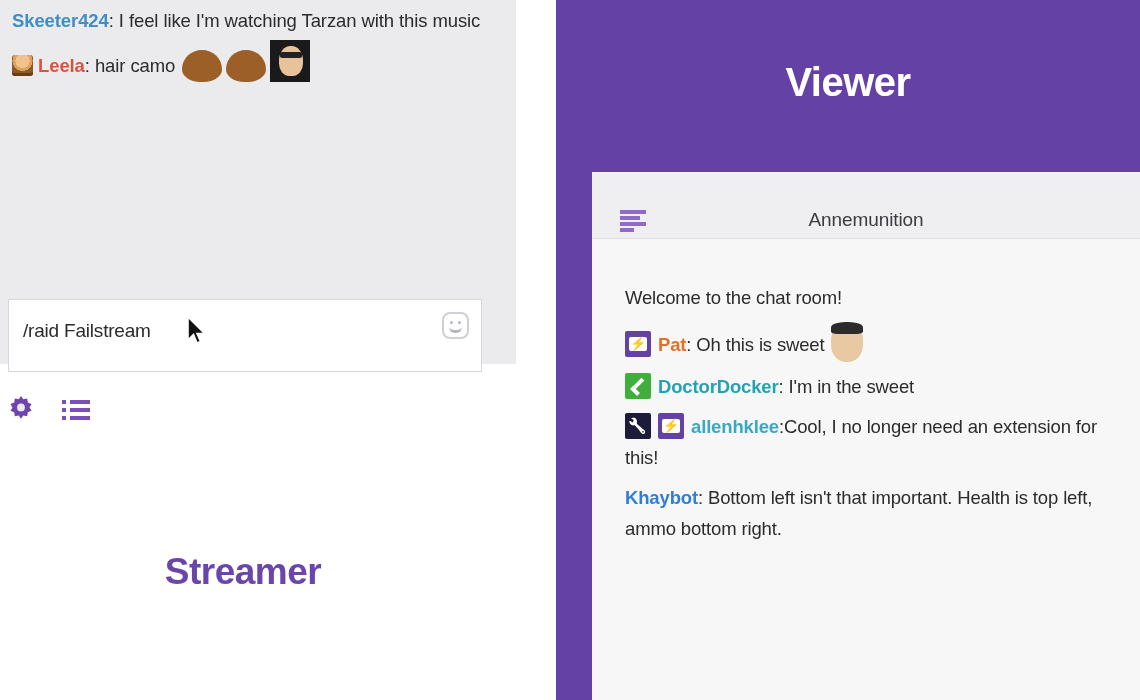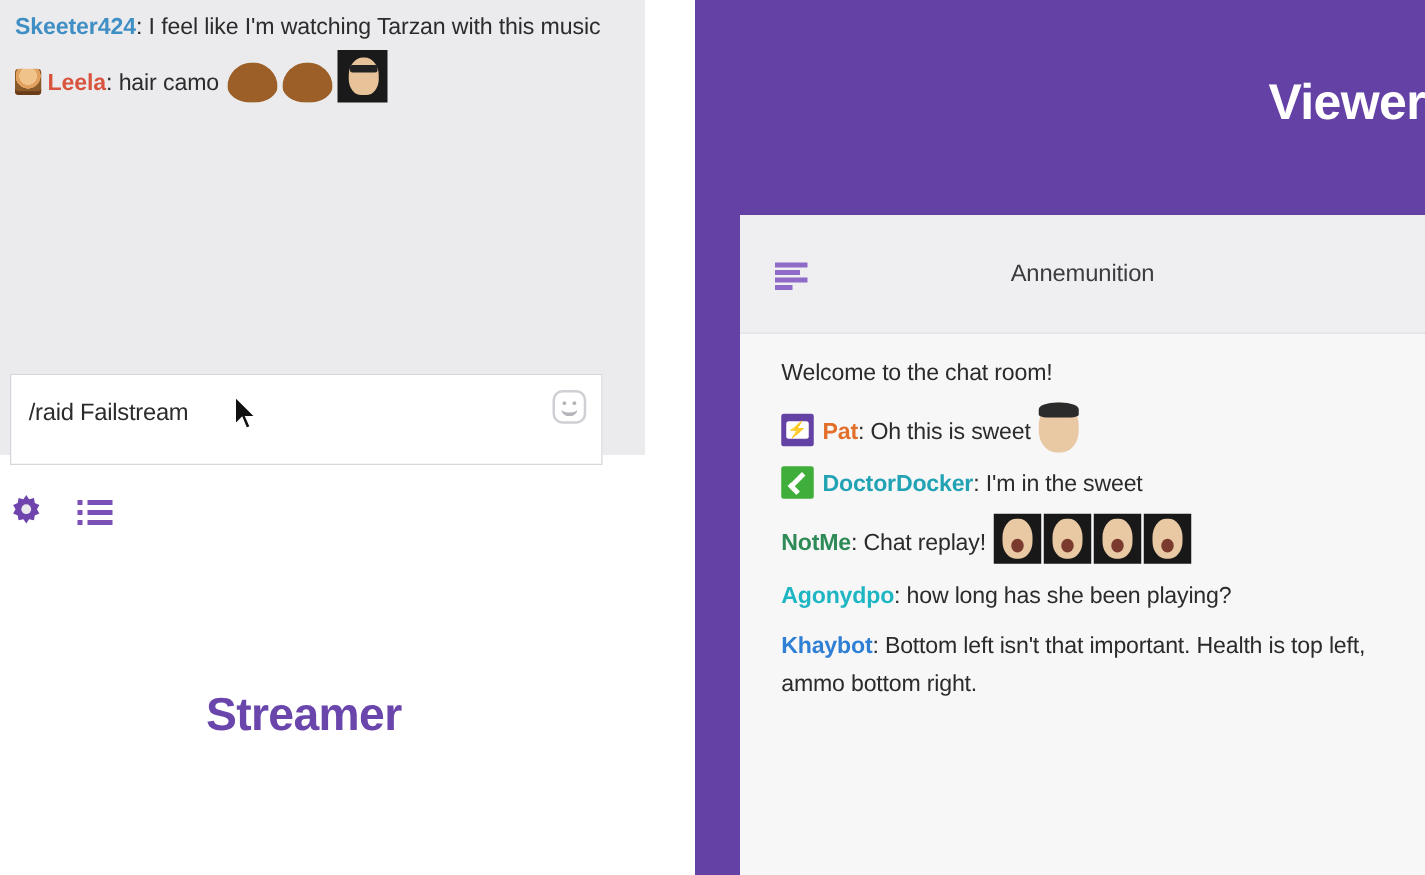--- a/index.html
+++ b/index.html
@@ -55,26 +55,26 @@
   #list-icon .dt { position:absolute; left:0; width:3.5px; height:3.5px; background:#7a4fb6; }
 
   #streamer-label { position:absolute; left:0; top:551px; width:486px; text-align:center;
     font-size:37px; font-weight:bold; color:#6a45ab; letter-spacing:-0.5px; }
 
   #cursor { position:absolute; left:186px; top:316px; width:22px; height:30px; }
 
   
   #viewer-panel { position:absolute; left:556px; top:0; width:584px; height:700px;
     background:#6441a4; }
-  #viewer-label { position:absolute; left:0; top:60px; width:584px; text-align:right;
+  #viewer-label { position:absolute; left:0; top:60px; width:584px; text-align:center;
     font-size:40px; font-weight:bold; color:#ffffff; letter-spacing:-0.5px; }
 
   #viewer-chat-card { position:absolute; left:36px; top:172px; width:548px; height:528px;
     background:#f7f7f8; }
-  #viewer-chat-header { position:absolute; left:0; top:0; width:548px; height:95px;
+  #viewer-chat-header { position:absolute; left:0; top:0; width:548px; height:67px;
     background:#efeff1; border-bottom:1px solid #e0e0e4; }
   #viewer-header-title { position:absolute; left:0; top:0; width:548px; height:95px;
     display:flex; align-items:center; justify-content:center; font-size:19px; color:#3b3b40;
     letter-spacing:-0.1px; }
   #viewer-menu-icon { position:absolute; left:28px; top:38px; width:26px; height:20px; }
   #viewer-menu-icon .b { position:absolute; left:0; height:4px; background:#8f6ac9; }
 
   #viewer-messages { position:absolute; left:5px; top:96px; width:548px; padding:14px 10px 0 28px; }
   .v-msg { font-size:18.5px; line-height:31px; color:#2b2b2b; margin-bottom:9px;
     letter-spacing:-0.15px; }
@@ -183,29 +183,25 @@
         <div class="v-msg">
           <span class="badge badge-prime"></span><span class="v-name" style="color:#e2702a">Pat</span><span>: </span><span>Oh this is sweet</span>
           <span class="emote-kappa"></span>
         </div>
 
         <div class="v-msg">
           <span class="badge badge-sword"></span><span class="v-name" style="color:#22a3b4">DoctorDocker</span><span>:  </span><span>I'm in the sweet</span>
         </div>
 
 
-        <div class="v-msg">
-          <span class="v-name" style="color:#2e8b57">NotMe</span><span>: </span><span>Chat replay!</span>
-          <span class="emote-face-sm"></span><span class="emote-face-sm"></span><span class="emote-face-sm"></span><span class="emote-face-sm"></span>
-        </div>
-
-
-        <div class="v-msg">
-          <span class="v-name" style="color:#1fb6c4">Agonydpo</span><span>: </span><span>how long has she been playing?</span>
-        </div>
+
+        <div class="v-msg">
+          <span class="badge badge-mod"></span><span class="badge badge-prime"></span><span class="v-name" style="color:#3aa8c1">allenhklee</span><span>:</span><span>Cool, I no longer need an extension for this!</span>
+        </div>
+
 
         <div class="v-msg">
           <span class="v-name" style="color:#2f7fd4">Khaybot</span><span>: </span><span>Bottom left isn't that important. Health is top left, ammo bottom right.</span>
         </div>
 
       </div>
     </div>
   </div>
 
 </div>

